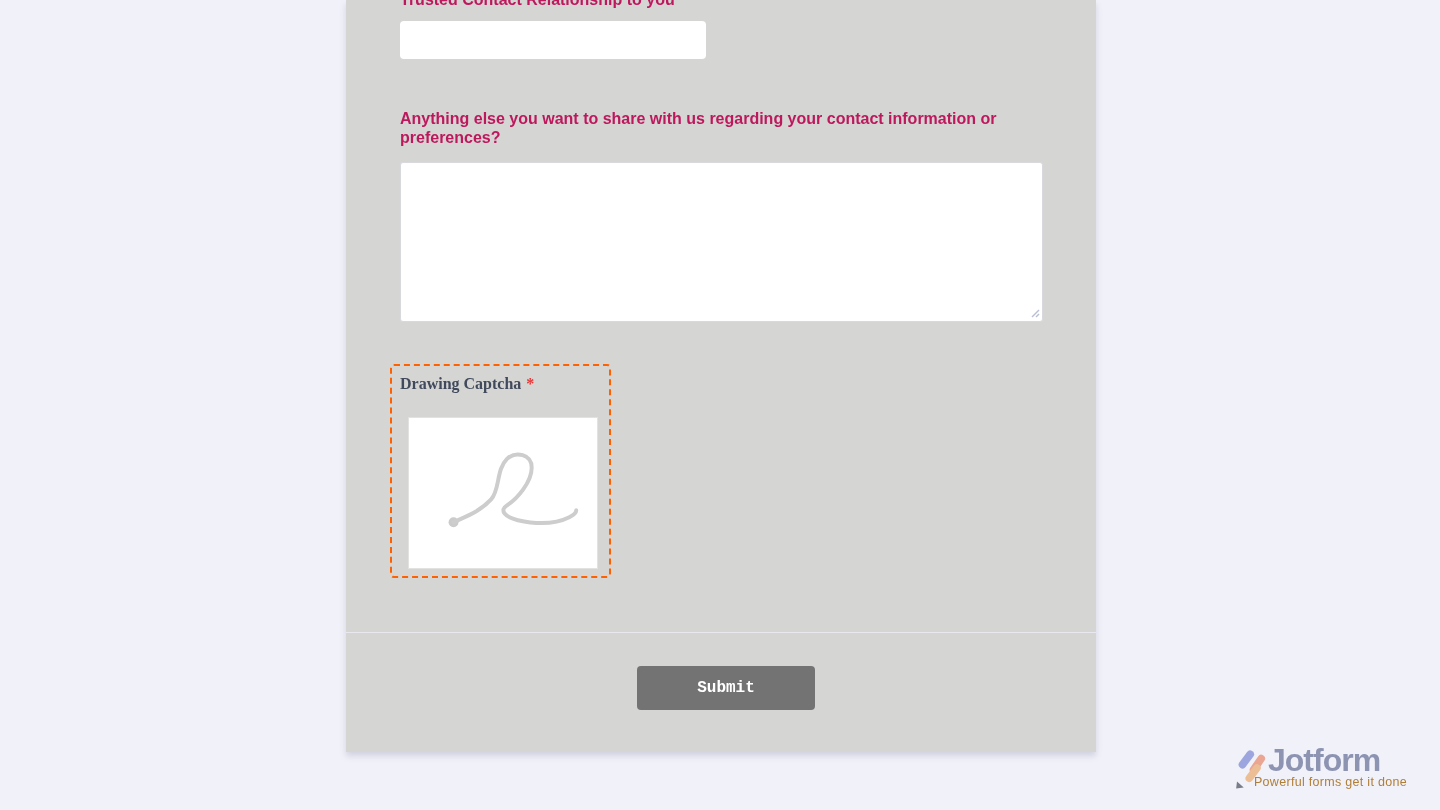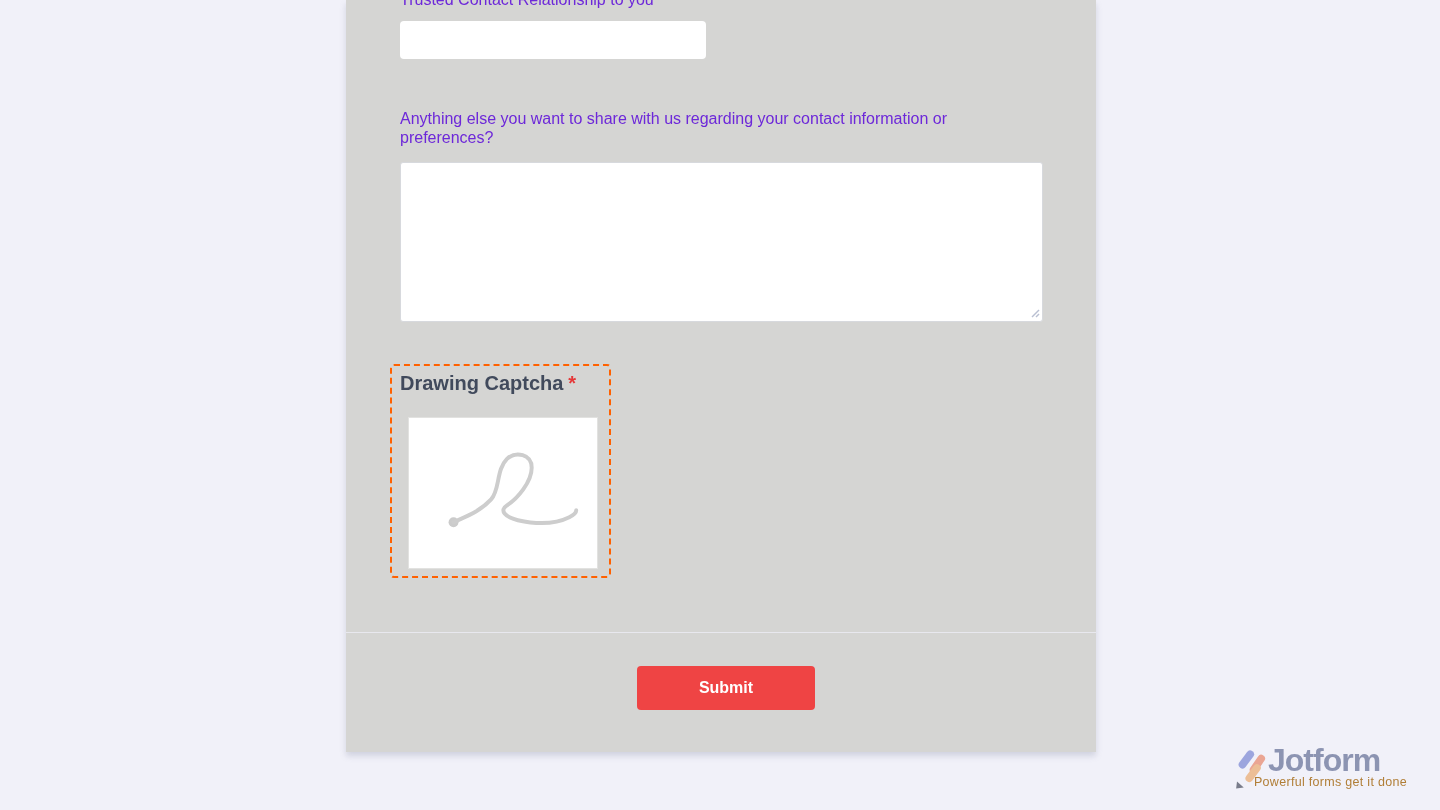--- a/index.html
+++ b/index.html
@@ -13,22 +13,22 @@
 
   .form-card {
     position:absolute; left:346px; top:0;
     width:750px; height:752px;
     background:#d5d5d3;
     box-shadow:0 4px 6px rgba(95,105,135,0.22);
   }
 
   .field-label {
     position:absolute;
-    font-size:16px; font-weight:400;
-    color:#6d28d9;
+    font-size:16px; font-weight:700;
+    color:#be185d;
     line-height:19px;
   }
   .label-trusted { left:54px; top:-10px; white-space:nowrap; }
 
   .input-text {
     position:absolute; left:54px; top:21px;
     width:306px; height:38px;
     background:#ffffff; border:none; border-radius:4px;
     font-size:15px; color:#414a5c; padding:0 10px;
     outline:none;
@@ -52,41 +52,41 @@
     position:absolute; right:3px; bottom:4px;
     pointer-events:none;
   }
 
   .captcha-field {
     position:absolute; left:44px; top:364px;
     width:221px; height:214px;
     border:2px dashed #ff6100; border-radius:4px;
     padding:8px;
   }
-  .captcha-label { position:static; display:block; font-size:20px; font-weight:600; color:#414a5c; line-height:19px; }
+  .captcha-label { position:static; display:block; font-size:16px; font-weight:600; color:#414a5c; line-height:19px;font-family:Liberation Serif, serif; }
   .required-star { color:#e53838; margin-left:5px; font-weight:600; }
   .captcha-canvas {
     position:absolute; left:16px; top:51px;
     width:190px; height:152px;
     background:#ffffff; border:1px solid #e2e2e0;
     cursor:crosshair;
   }
   .captcha-canvas svg { display:block; width:100%; height:100%; }
 
   .footer-divider {
     position:absolute; left:0; top:632px;
     width:100%; height:1px; background:#e8e8ee;
   }
 
   .submit-btn {
     position:absolute; left:291px; top:666px;
     width:178px; height:44px;
-    background:#ef4444; color:#ffffff;
+    background:#737373; color:#ffffff;
     border:none; border-radius:4px;
-    font-family:Liberation Sans, sans-serif;
+    font-family:Liberation Mono, monospace;
     font-size:16px; font-weight:600;
     cursor:pointer;
   }
 
   .watermark {
     position:absolute; right:33px; bottom:19px;
     display:flex; align-items:flex-start; 
     opacity:0.8;
     cursor:pointer;
   }

